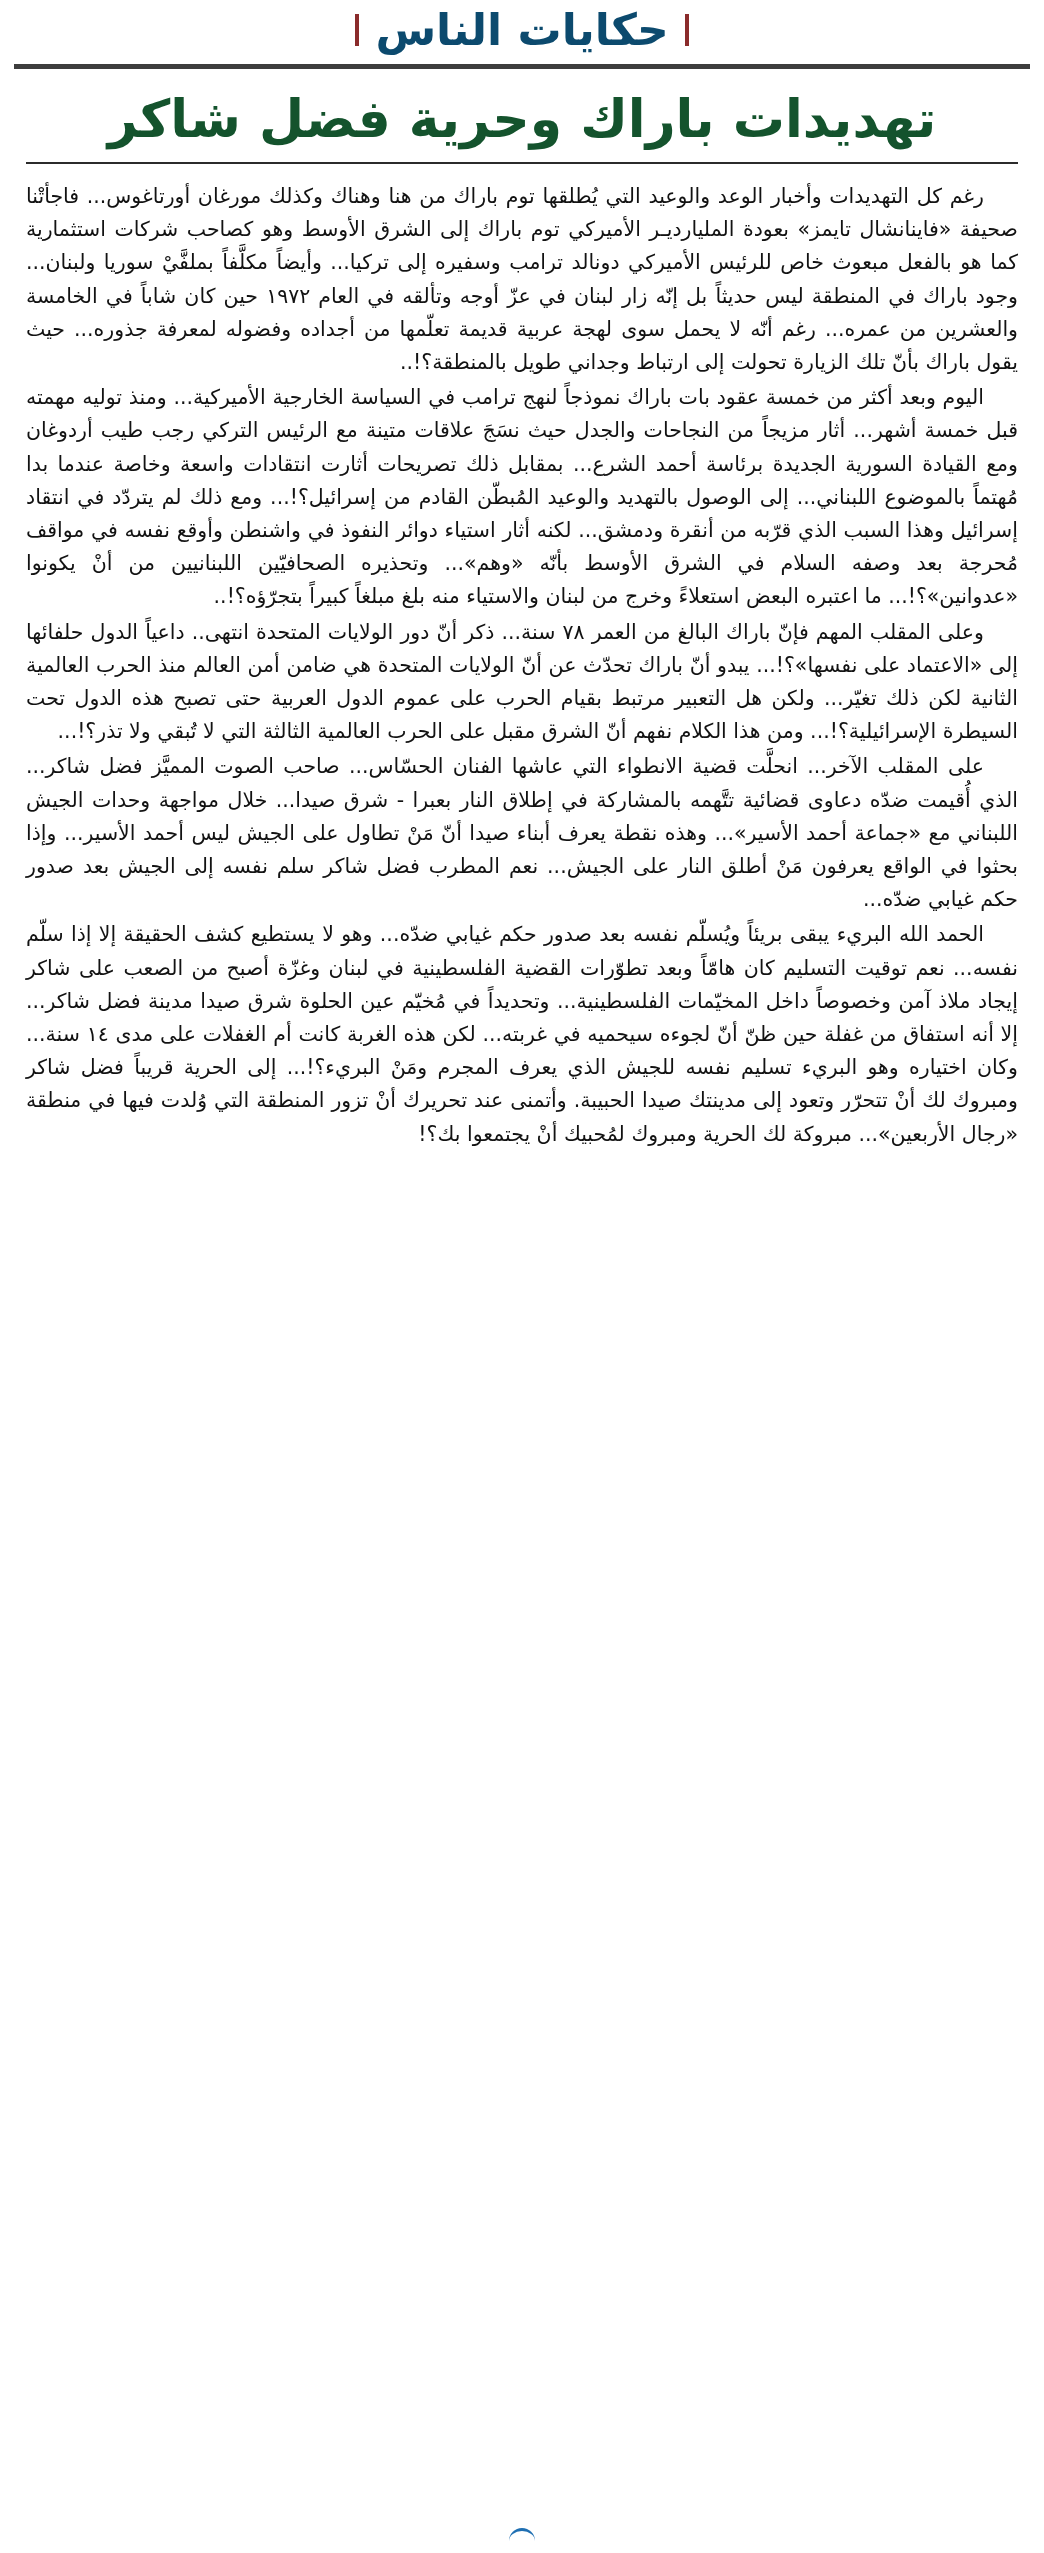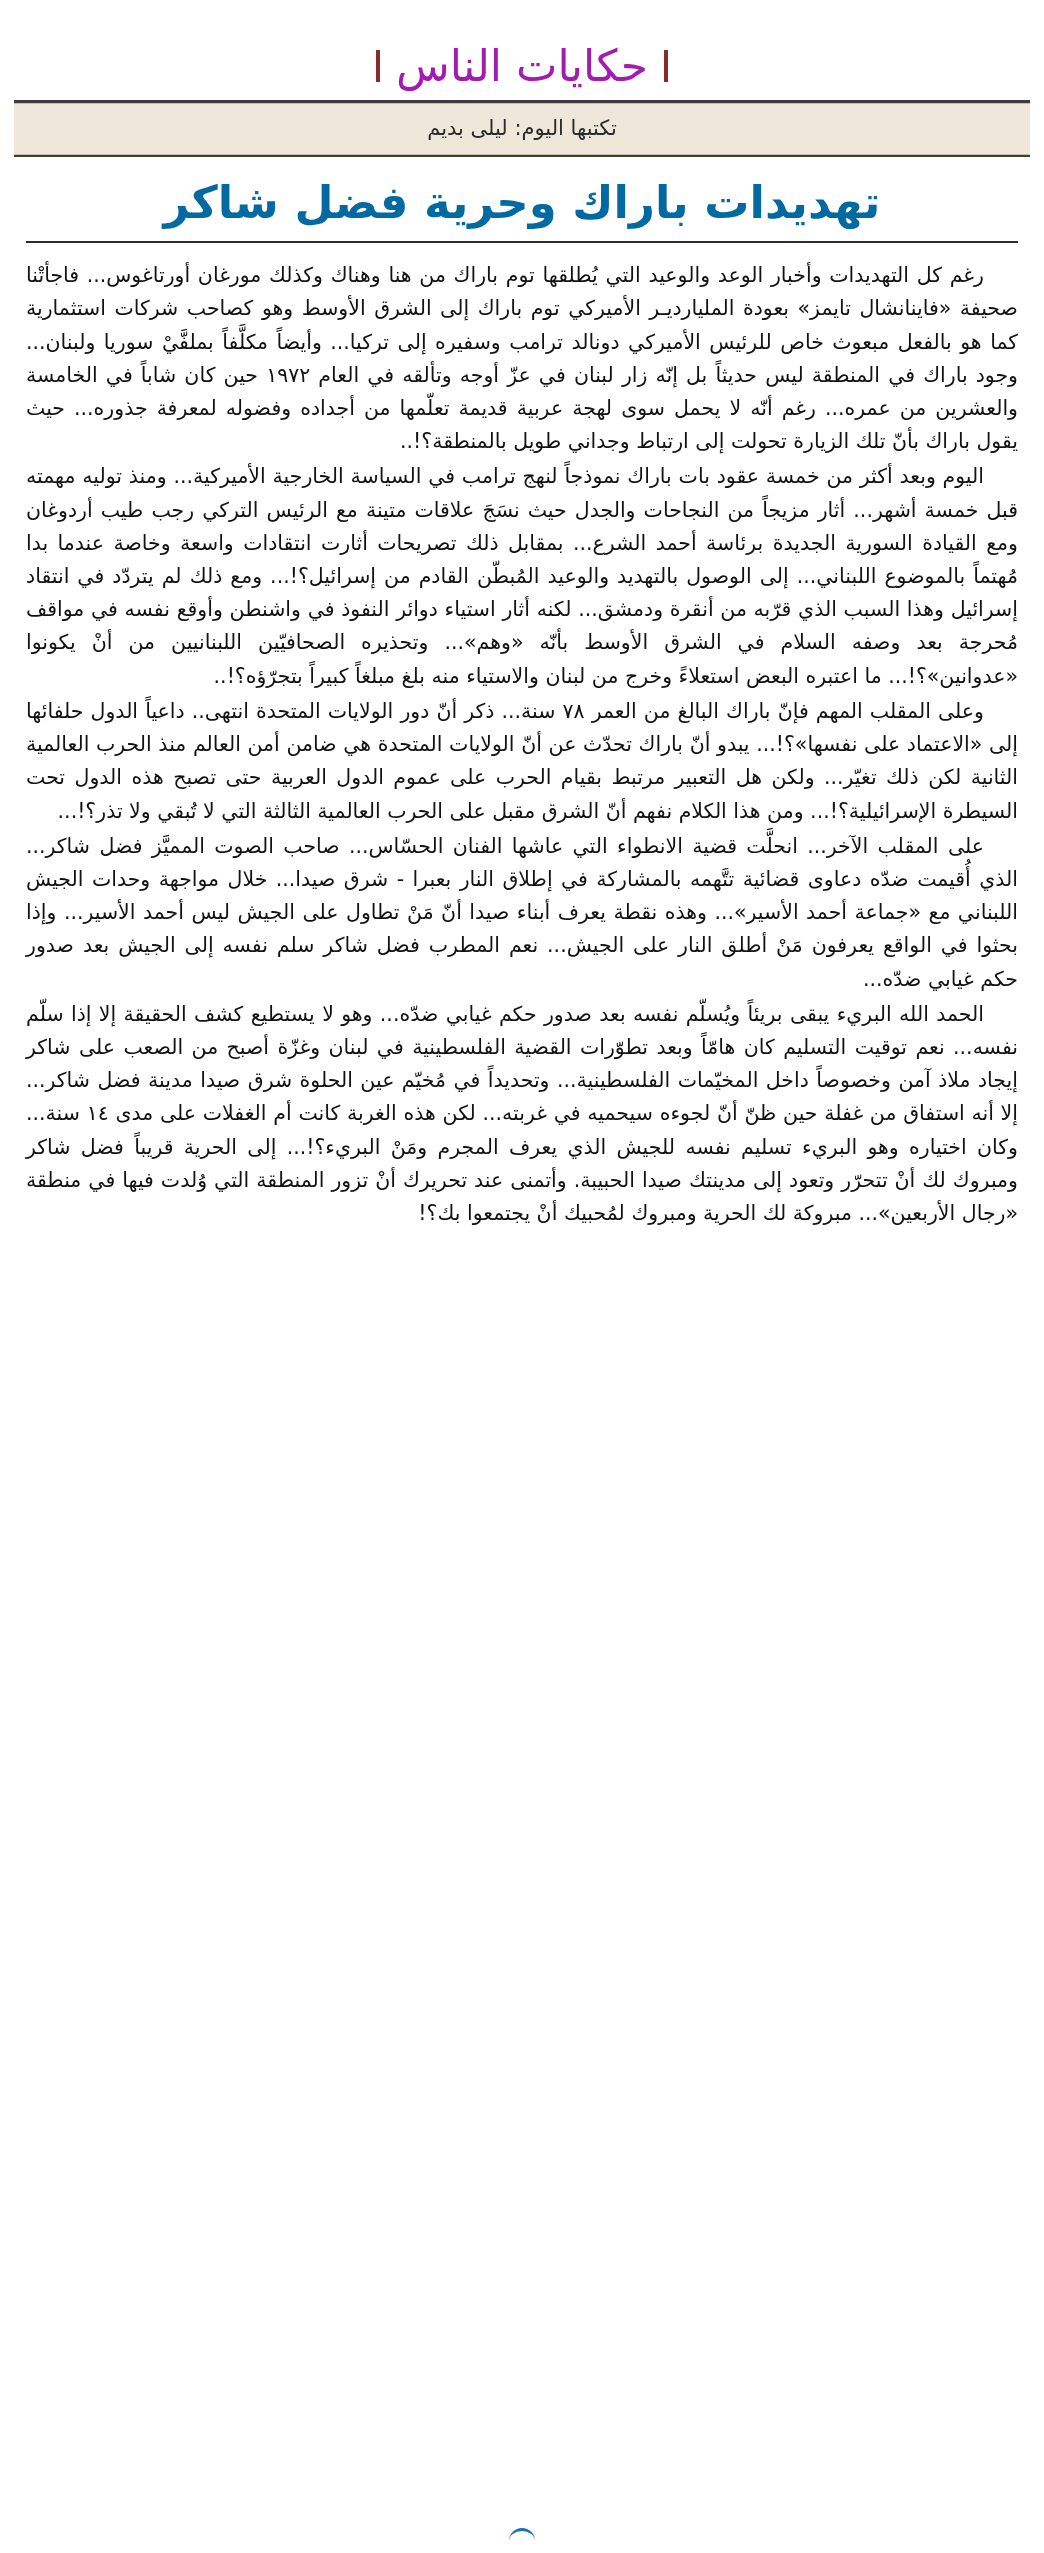--- a/index.html
+++ b/index.html
@@ -26,27 +26,26 @@
     width: 100%;
     background: #ffffff;
     padding: 6px 0 4px 0;
     text-align: center;
     box-sizing: border-box;
   }
   .masthead-logo {
     display: inline-block;
     font-family: "DejaVu Sans", sans-serif;
     font-size: 44px;
-    font-weight: normal;
-    color: #a21caf;
+    font-weight: bold;
+    color: #0c4a6e;
     letter-spacing: -2px;
     line-height: 1;
     padding: 2px 26px 4px 26px;
     position: relative;
-    margin-top: 36px;
   }
   .masthead-logo::before,
   .masthead-logo::after {
     content: "";
     position: absolute;
     top: 8px;
     bottom: 10px;
     width: 4px;
     background: #8a2b2b;
   }
@@ -77,23 +76,23 @@
     height: 2px;
     background: #3d3d3d;
     margin: 0 14px 0 14px;
   }
   
   .headline {
     margin: 18px 26px 10px 26px;
     text-align: center;
     font-family: "DejaVu Sans", sans-serif;
     font-weight: bold;
-    font-size: 45px;
+    font-size: 52px;
     line-height: 1.25;
-    color: #0369a1;
+    color: #14532d;
     letter-spacing: -1px;
   }
   .headline-rule {
     height: 2px;
     background: #2b2b2b;
     margin: 6px 26px 16px 26px;
   }
   
   .article {
     margin: 0 26px 16px 26px;
@@ -132,23 +131,20 @@
 <body>
 
 <div class="page">
 
   <div class="masthead">
     <div class="masthead-logo">حكايات الناس</div>
   </div>
 
   <div class="rule-top"></div>
 
-  <div class="byline-band">
-    <div class="byline-text">تكتبها اليوم: ليلى بديم</div>
-  </div>
 
   <div class="rule-under-byline"></div>
 
   <h1 class="headline">تهديدات باراك وحرية فضل شاكر</h1>
   <div class="headline-rule"></div>
 
   <div class="article">
     <p class="first">رغم كل التهديدات وأخبار الوعد والوعيد التي يُطلقها توم باراك من هنا وهناك وكذلك مورغان أورتاغوس... فاجأتْنا صحيفة «فاينانشال تايمز» بعودة المليارديـر الأميركي توم باراك إلى الشرق الأوسط وهو كصاحب شركات استثمارية كما هو بالفعل مبعوث خاص للرئيس الأميركي دونالد ترامب وسفيره إلى تركيا... وأيضاً مكلَّفاً بملفَّيْ سوريا ولبنان... وجود باراك في المنطقة ليس حديثاً بل إنّه زار لبنان في عزّ أوجه وتألقه في العام ١٩٧٢ حين كان شاباً في الخامسة والعشرين من عمره... رغم أنّه لا يحمل سوى لهجة عربية قديمة تعلّمها من أجداده وفضوله لمعرفة جذوره... حيث يقول باراك بأنّ تلك الزيارة تحولت إلى ارتباط وجداني طويل بالمنطقة؟!..</p>
     <p>اليوم وبعد أكثر من خمسة عقود بات باراك نموذجاً لنهج ترامب في السياسة الخارجية الأميركية... ومنذ توليه مهمته قبل خمسة أشهر... أثار مزيجاً من النجاحات والجدل حيث نسَجَ علاقات متينة مع الرئيس التركي رجب طيب أردوغان ومع القيادة السورية الجديدة برئاسة أحمد الشرع... بمقابل ذلك تصريحات أثارت انتقادات واسعة وخاصة عندما بدا مُهتماً بالموضوع اللبناني... إلى الوصول بالتهديد والوعيد المُبطّن القادم من إسرائيل؟!... ومع ذلك لم يتردّد في انتقاد إسرائيل وهذا السبب الذي قرّبه من أنقرة ودمشق... لكنه أثار استياء دوائر النفوذ في واشنطن وأوقع نفسه في مواقف مُحرجة بعد وصفه السلام في الشرق الأوسط بأنّه «وهم»... وتحذيره الصحافيّين اللبنانيين من أنْ يكونوا «عدوانين»؟!... ما اعتبره البعض استعلاءً وخرج من لبنان والاستياء منه بلغ مبلغاً كبيراً بتجرّؤه؟!..</p>
     <p>وعلى المقلب المهم فإنّ باراك البالغ من العمر ٧٨ سنة... ذكر أنّ دور الولايات المتحدة انتهى.. داعياً الدول حلفائها إلى «الاعتماد على نفسها»؟!... يبدو أنّ باراك تحدّث عن أنّ الولايات المتحدة هي ضامن أمن العالم منذ الحرب العالمية الثانية لكن ذلك تغيّر... ولكن هل التعبير مرتبط بقيام الحرب على عموم الدول العربية حتى تصبح هذه الدول تحت السيطرة الإسرائيلية؟!... ومن هذا الكلام نفهم أنّ الشرق مقبل على الحرب العالمية الثالثة التي لا تُبقي ولا تذر؟!...</p>

